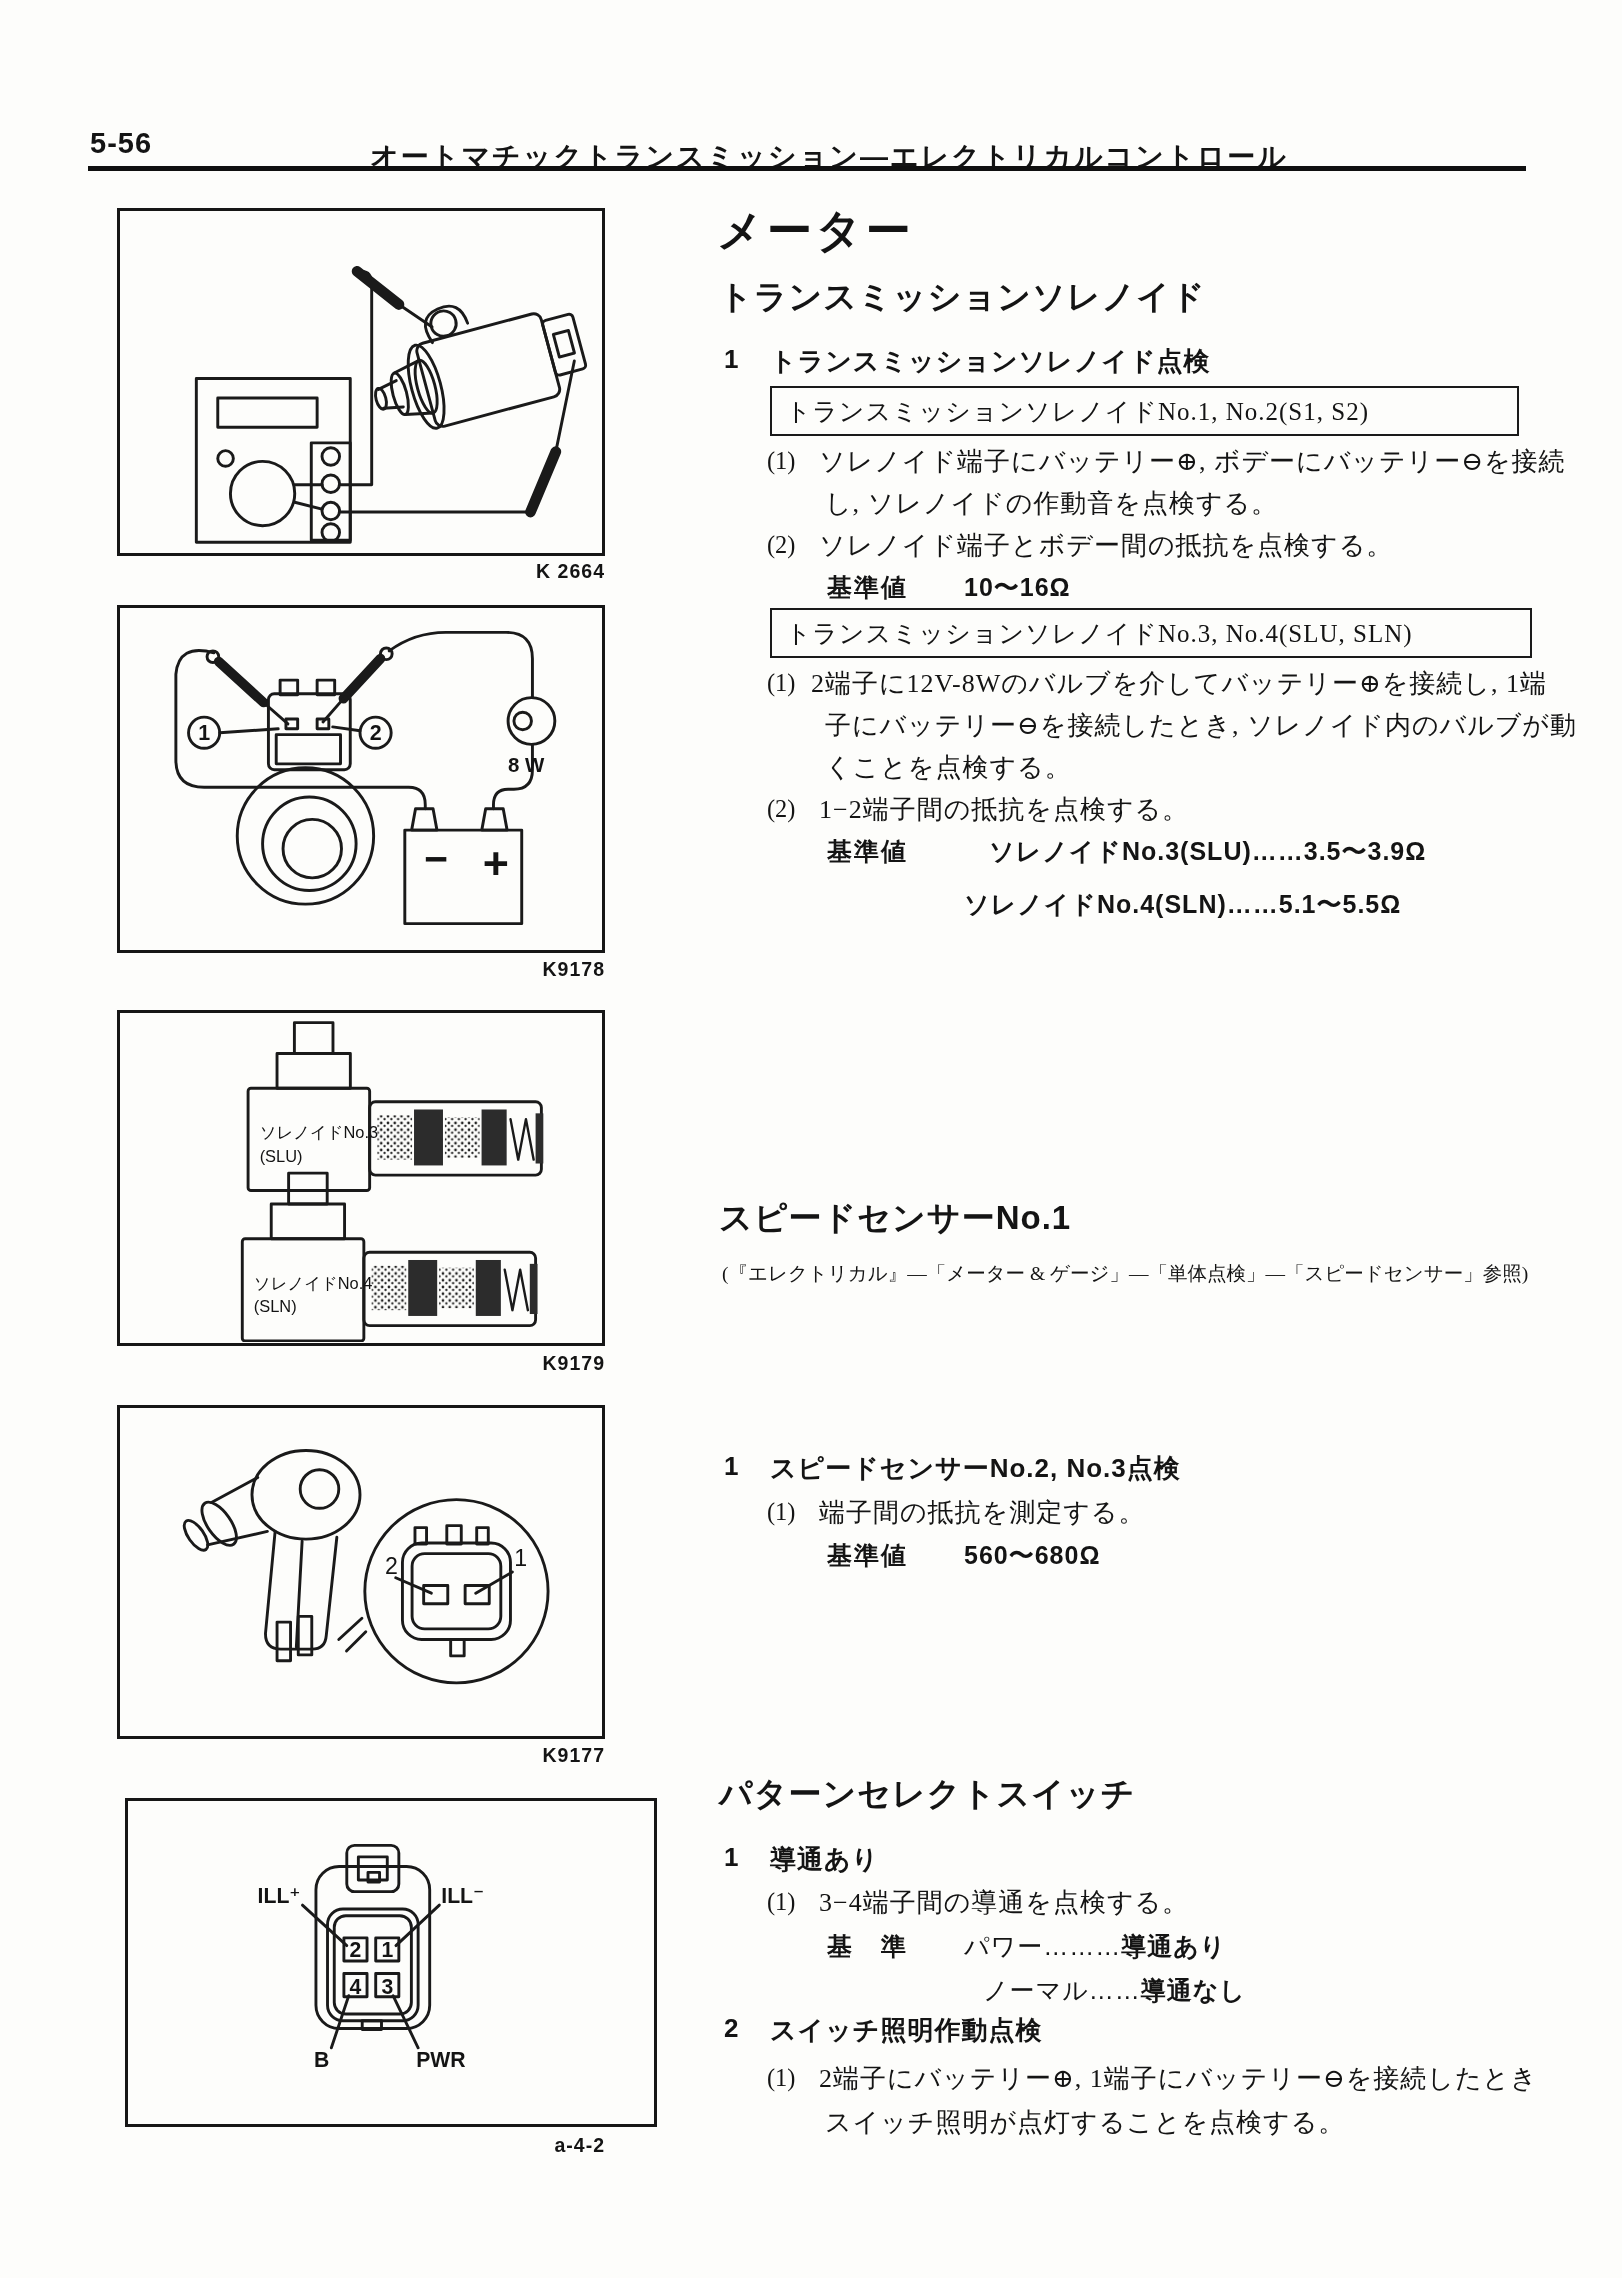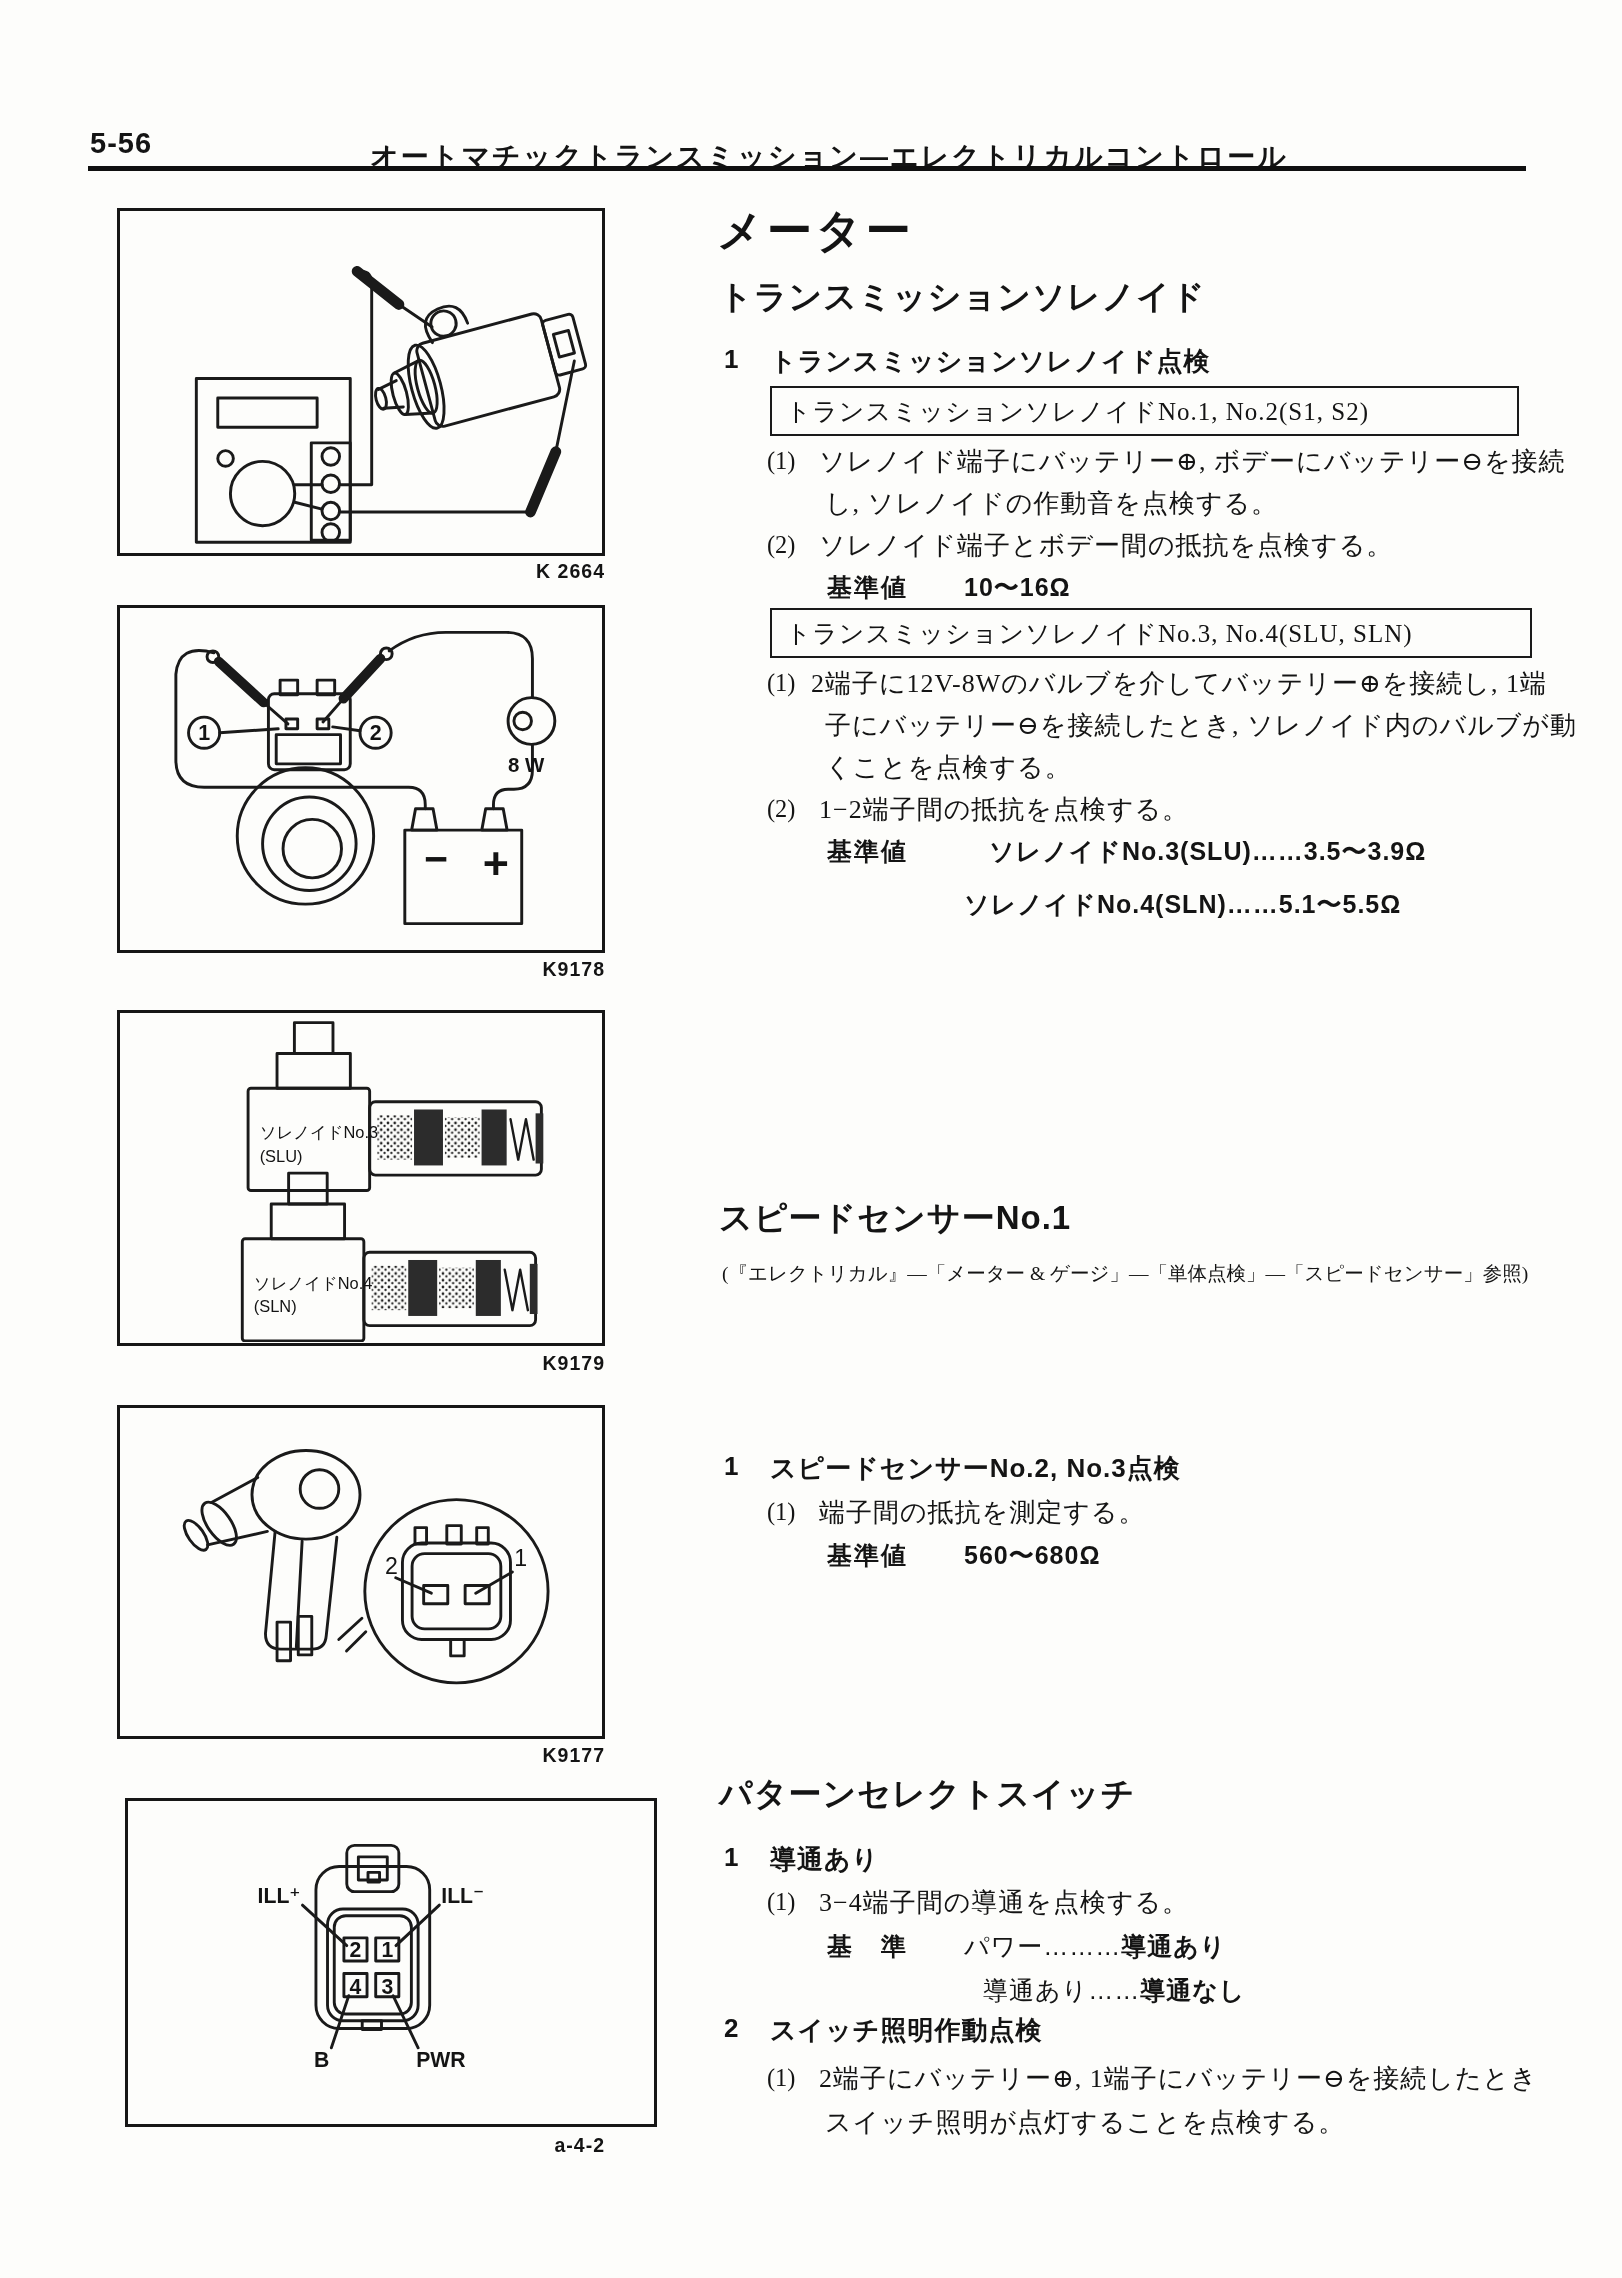--- a/index.html
+++ b/index.html
@@ -279,21 +279,21 @@
   <div class="abs h2" style="left:719px;top:1772px;">パターンセレクトスイッチ</div>
   <div class="abs stepnum" style="left:724px;top:1842px;">1</div>
   <div class="abs steptitle" style="left:770px;top:1842px;">導通あり</div>
   <div class="abs itemnum" style="left:767px;top:1888px;">(1)</div>
   <div class="abs bodyline" style="left:819px;top:1885px;">3−4端子間の導通を点検する。</div>
   <div class="abs speclabel" style="left:827px;top:1930px;">基　準</div>
   <div class="abs specvalue" style="left:964px;top:1930px;">
     <span class="specname">パワー………</span><span class="specresult">導通あり</span>
   </div>
   <div class="abs specvalue" style="left:983px;top:1974px;">
-    <span class="specname">導通あり……</span><span class="specresult">導通なし</span>
+    <span class="specname">ノーマル……</span><span class="specresult">導通なし</span>
   </div>
   <div class="abs stepnum" style="left:724px;top:2013px;">2</div>
   <div class="abs steptitle" style="left:770px;top:2013px;">スイッチ照明作動点検</div>
   <div class="abs itemnum" style="left:767px;top:2064px;">(1)</div>
   <div class="abs bodyline" style="left:819px;top:2061px;">2端子にバッテリー⊕, 1端子にバッテリー⊖を接続したとき</div>
   <div class="abs bodyline" style="left:825px;top:2105px;">スイッチ照明が点灯することを点検する。</div>
 
 </div>
 
 

